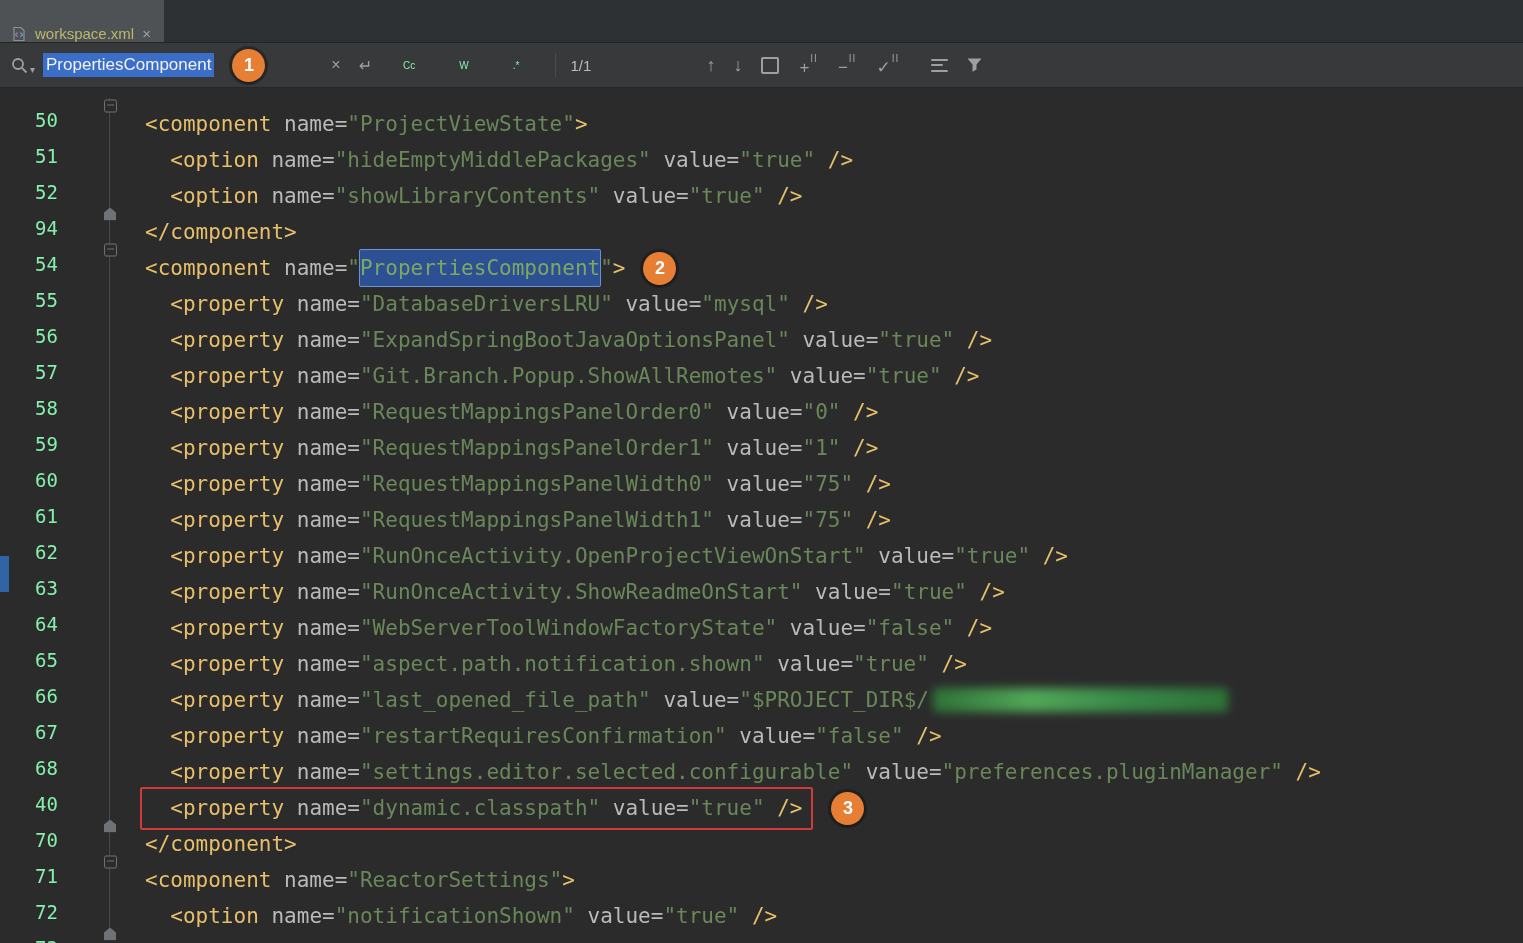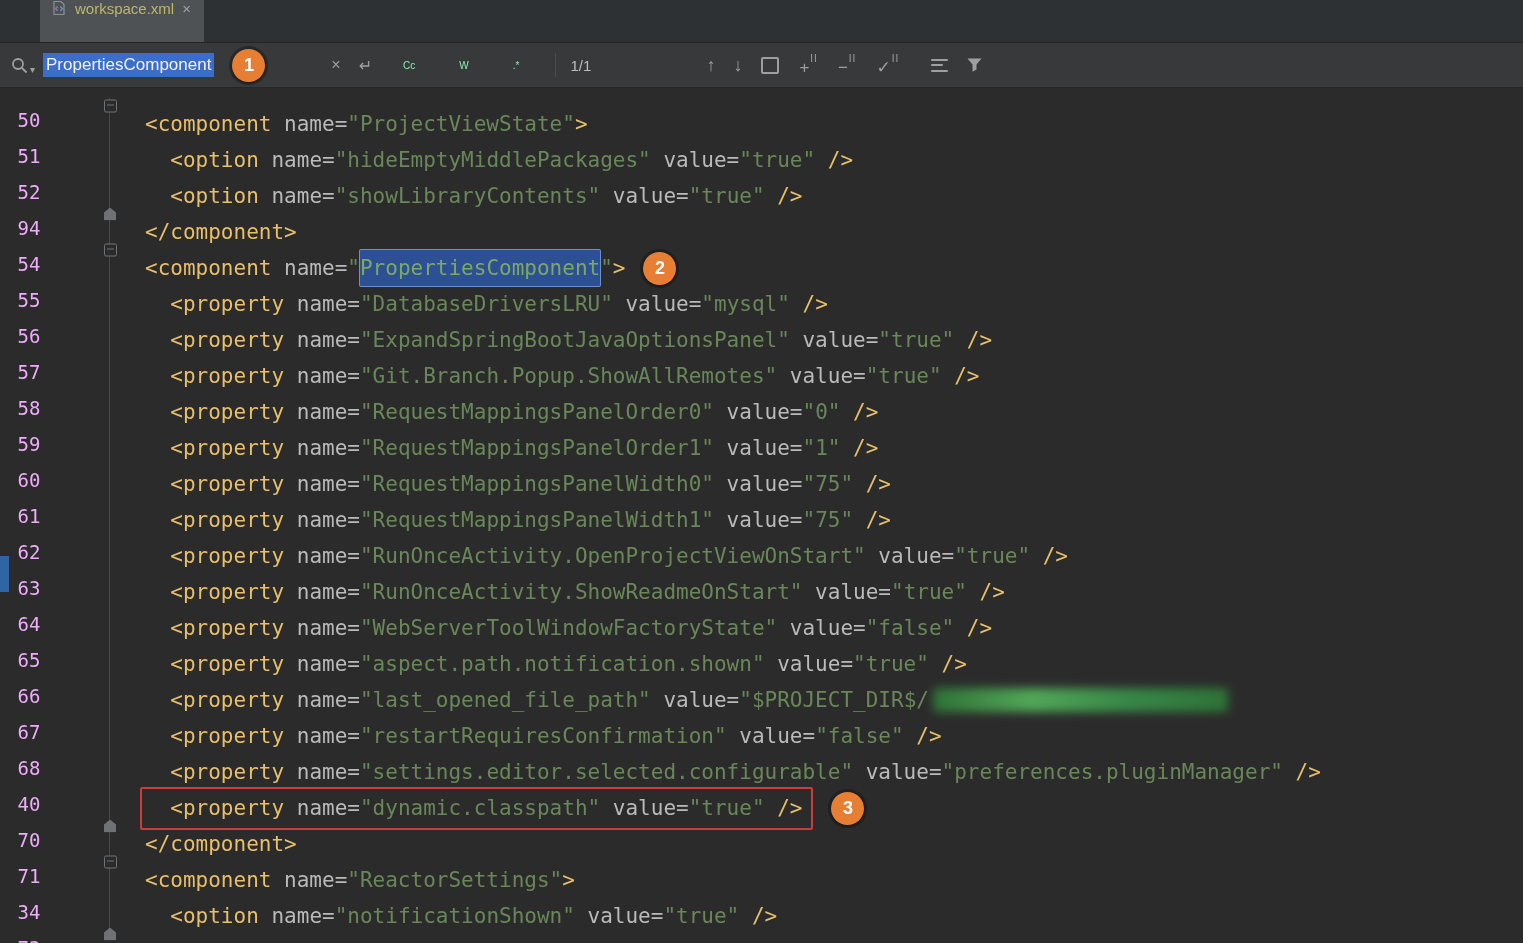--- a/index.html
+++ b/index.html
@@ -1,19 +1,19 @@
 <!DOCTYPE html>
 <html style="--badge-orange: #e67e34; --box-red: #cf3a3a; --match-blue: #2d4f93; --sel-blue: #3b6ec9;"><head>
 <meta charset="utf-8">
 <style>
   html,body{margin:0;padding:0;width:1523px;height:943px;overflow:hidden;background:#2b2b2b;
     font-family:"DejaVu Sans Mono",monospace;}
   
   .tabbar{height:42px;background:#2e3133;border-bottom:1px solid #222425;display:flex;align-items:stretch;}
-  .tab{display:flex;align-items:flex-start;gap:8px;padding:0 13px 0 11px;background:#4e5254;margin-left:40px;}
+  .tab{display:flex;align-items:flex-end;gap:8px;padding:0 13px 0 11px;background:#4e5254;}
   .tab-label{font-family:"Liberation Sans",sans-serif;font-size:15px;color:#bdb76b;}
   .tab-close{color:#9da0a3;font-size:15px;font-family:"Liberation Sans",sans-serif;cursor:default;}
   .file-icon{display:flex;align-items:center;}
   
   .searchbar{height:44px;background:#37393b;border-bottom:1px solid #242627;display:flex;align-items:center;
     padding:0 10px;font-family:"Liberation Sans",sans-serif;color:#9da0a3;}
   .search-icon-wrap{display:flex;align-items:flex-end;margin-right:8px;}
   .search-caret{font-size:10px;color:#9da0a3;margin-left:1px;}
   .search-field{display:flex;align-items:center;width:338px;}
   .query-wrap{flex:1;display:flex;align-items:center;}
@@ -33,21 +33,21 @@
   .occ-sub{font-size:10px;letter-spacing:1px;margin-left:1px;margin-bottom:14px;}
   .lines-icon{display:inline-flex;flex-direction:column;justify-content:space-between;width:17px;height:13px;margin:0 12px;}
   .lines-icon i{display:block;height:2px;background:#9da0a3;border-radius:1px;}
   .lines-icon i:nth-child(1){width:17px;}
   .lines-icon i:nth-child(2){width:12px;}
   .lines-icon i:nth-child(3){width:17px;}
   
   .editor{position:relative;font-size:21px;line-height:36px;height:855px;overflow:hidden;}
   .fold-guide{position:absolute;left:109px;top:10px;bottom:8px;width:1px;background:#47494b;}
   .line{display:flex;height:36px;align-items:center;position:relative;}
-  .ln{width:58px;flex:none;text-align:center;color:#f0abfc;font-size:19px;margin-top:28px;}
+  .ln{width:58px;flex:none;text-align:right;color:#86efac;font-size:19px;margin-top:28px;}
   .fold-col{width:87px;flex:none;position:relative;height:100%;}
   .fold-start{position:absolute;left:46px;top:50%;transform:translateY(-50%);width:11px;height:11px;
     border:1px solid #6f7274;border-radius:2px;background:#2b2b2b;}
   .fold-start::after{content:"";position:absolute;left:2px;right:2px;top:4px;height:1px;background:#6f7274;}
   .fold-end{position:absolute;left:46px;top:50%;transform:translateY(-50%);width:12px;height:13px;background:#6f7274;
     clip-path:polygon(50% 0,100% 38%,100% 100%,0 100%,0 38%);}
   .code{white-space:pre;display:flex;align-items:center;margin-top:36px;}
   .code span{white-space:pre;}
   .tok-tag{color:#e8bf6a;}
   .tok-attr{color:#bababa;}
@@ -252,21 +252,21 @@
         <span class="code"><span class="tok-tag">&lt;/component&gt;</span></span>
       </div>
       <div class="line">
         <span class="ln">71</span>
         <span class="fold-col">
           <span class="fold-start"></span>
         </span>
         <span class="code"><span class="tok-tag">&lt;component</span><span class="tok-attr"> name=</span><span class="tok-str">"ReactorSettings"</span><span class="tok-tag">&gt;</span></span>
       </div>
       <div class="line">
-        <span class="ln">34</span>
+        <span class="ln">72</span>
         <span class="fold-col"></span>
         <span class="code"><span class="tok-sp">  </span><span class="tok-tag">&lt;option</span><span class="tok-attr"> name=</span><span class="tok-str">"notificationShown"</span><span class="tok-attr"> value=</span><span class="tok-str">"true"</span><span class="tok-tag"> /&gt;</span></span>
       </div>
       <div class="line">
         <span class="ln">73</span>
         <span class="fold-col">
           <span class="fold-end"></span>
         </span>
         <span class="code"><span class="tok-tag">&lt;/component&gt;</span></span>
       </div>

